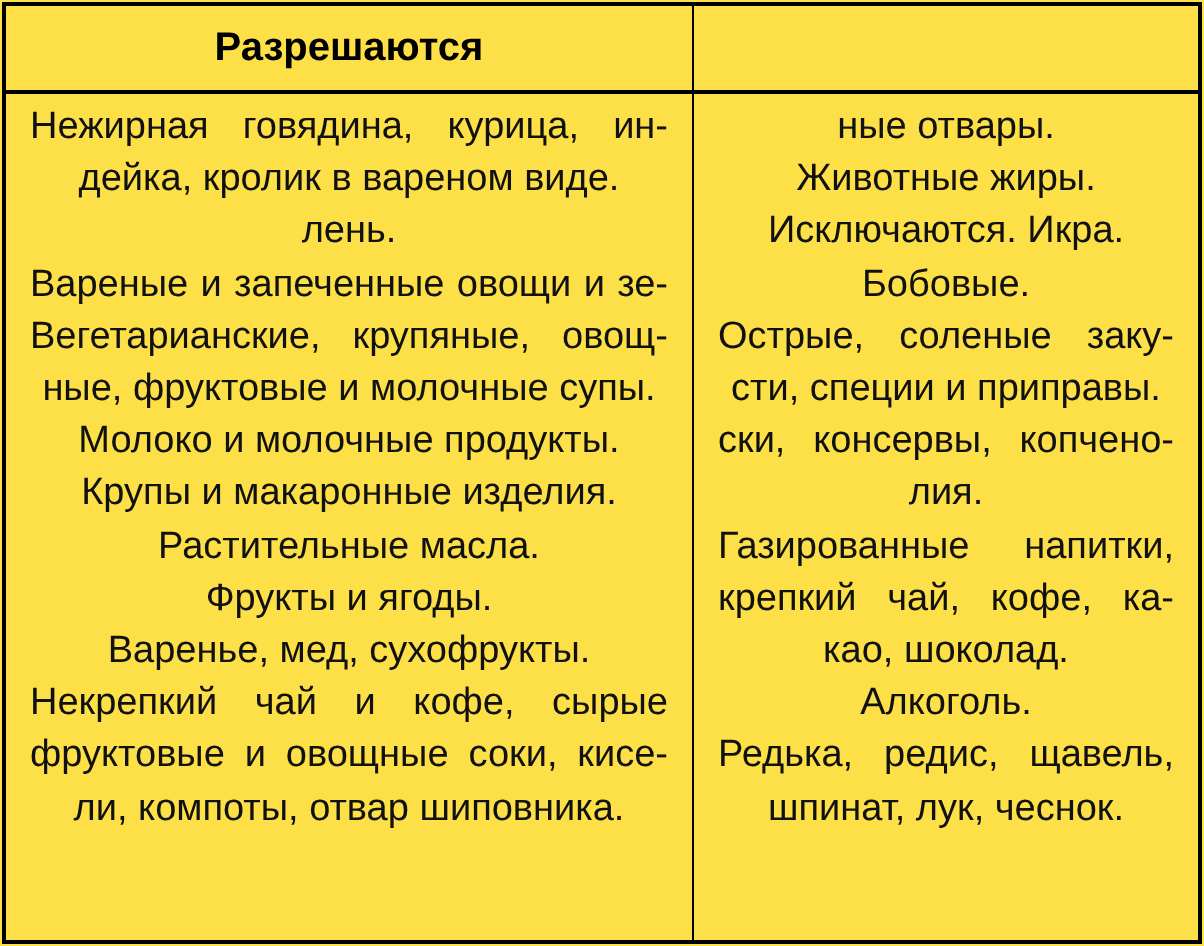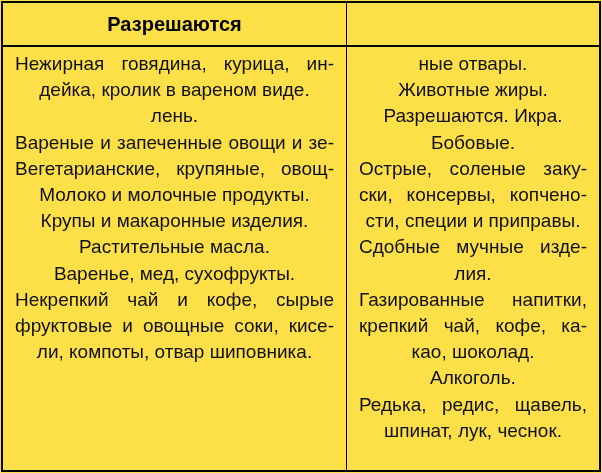--- a/index.html
+++ b/index.html
@@ -78,37 +78,38 @@
     <div class="header-row">
       <div class="header-cell left">Разрешаются</div>
     </div>
     <div class="body-row">
       <div class="body-cell left">
           <div class="ln j">Нежирная говядина, курица, ин-</div>
           <div class="ln">дейка, кролик в вареном виде.</div>
           <div class="ln">лень.</div>
           <div class="ln j">Вареные и запеченные овощи и зе-</div>
           <div class="ln j">Вегетарианские, крупяные, овощ-</div>
+          <div class="ln">ные, фруктовые и молочные супы.</div>
           <div class="ln">Молоко и молочные продукты.</div>
           <div class="ln">Крупы и макаронные изделия.</div>
           <div class="ln">Растительные масла.</div>
+          <div class="ln">Фрукты и ягоды.</div>
           <div class="ln">Варенье, мед, сухофрукты.</div>
           <div class="ln j">Некрепкий чай и кофе, сырые</div>
           <div class="ln j">фруктовые и овощные соки, кисе-</div>
           <div class="ln">ли, компоты, отвар шиповника.</div>
         </div>
       <div class="body-cell">
           <div class="ln">ные отвары.</div>
           <div class="ln">Животные жиры.</div>
-          <div class="ln">Разрешаются. Икра.</div>
+          <div class="ln">Исключаются. Икра.</div>
           <div class="ln">Бобовые.</div>
           <div class="ln j">Острые, соленые заку-</div>
+          <div class="ln">сти, специи и приправы.</div>
           <div class="ln j">ски, консервы, копчено-</div>
-          <div class="ln">сти, специи и приправы.</div>
-          <div class="ln j">Сдобные мучные изде-</div>
           <div class="ln">лия.</div>
           <div class="ln j">Газированные напитки,</div>
           <div class="ln j">крепкий чай, кофе, ка-</div>
           <div class="ln">као, шоколад.</div>
           <div class="ln">Алкоголь.</div>
           <div class="ln j">Редька, редис, щавель,</div>
           <div class="ln">шпинат, лук, чеснок.</div>
         </div>
     </div>
   </div>

